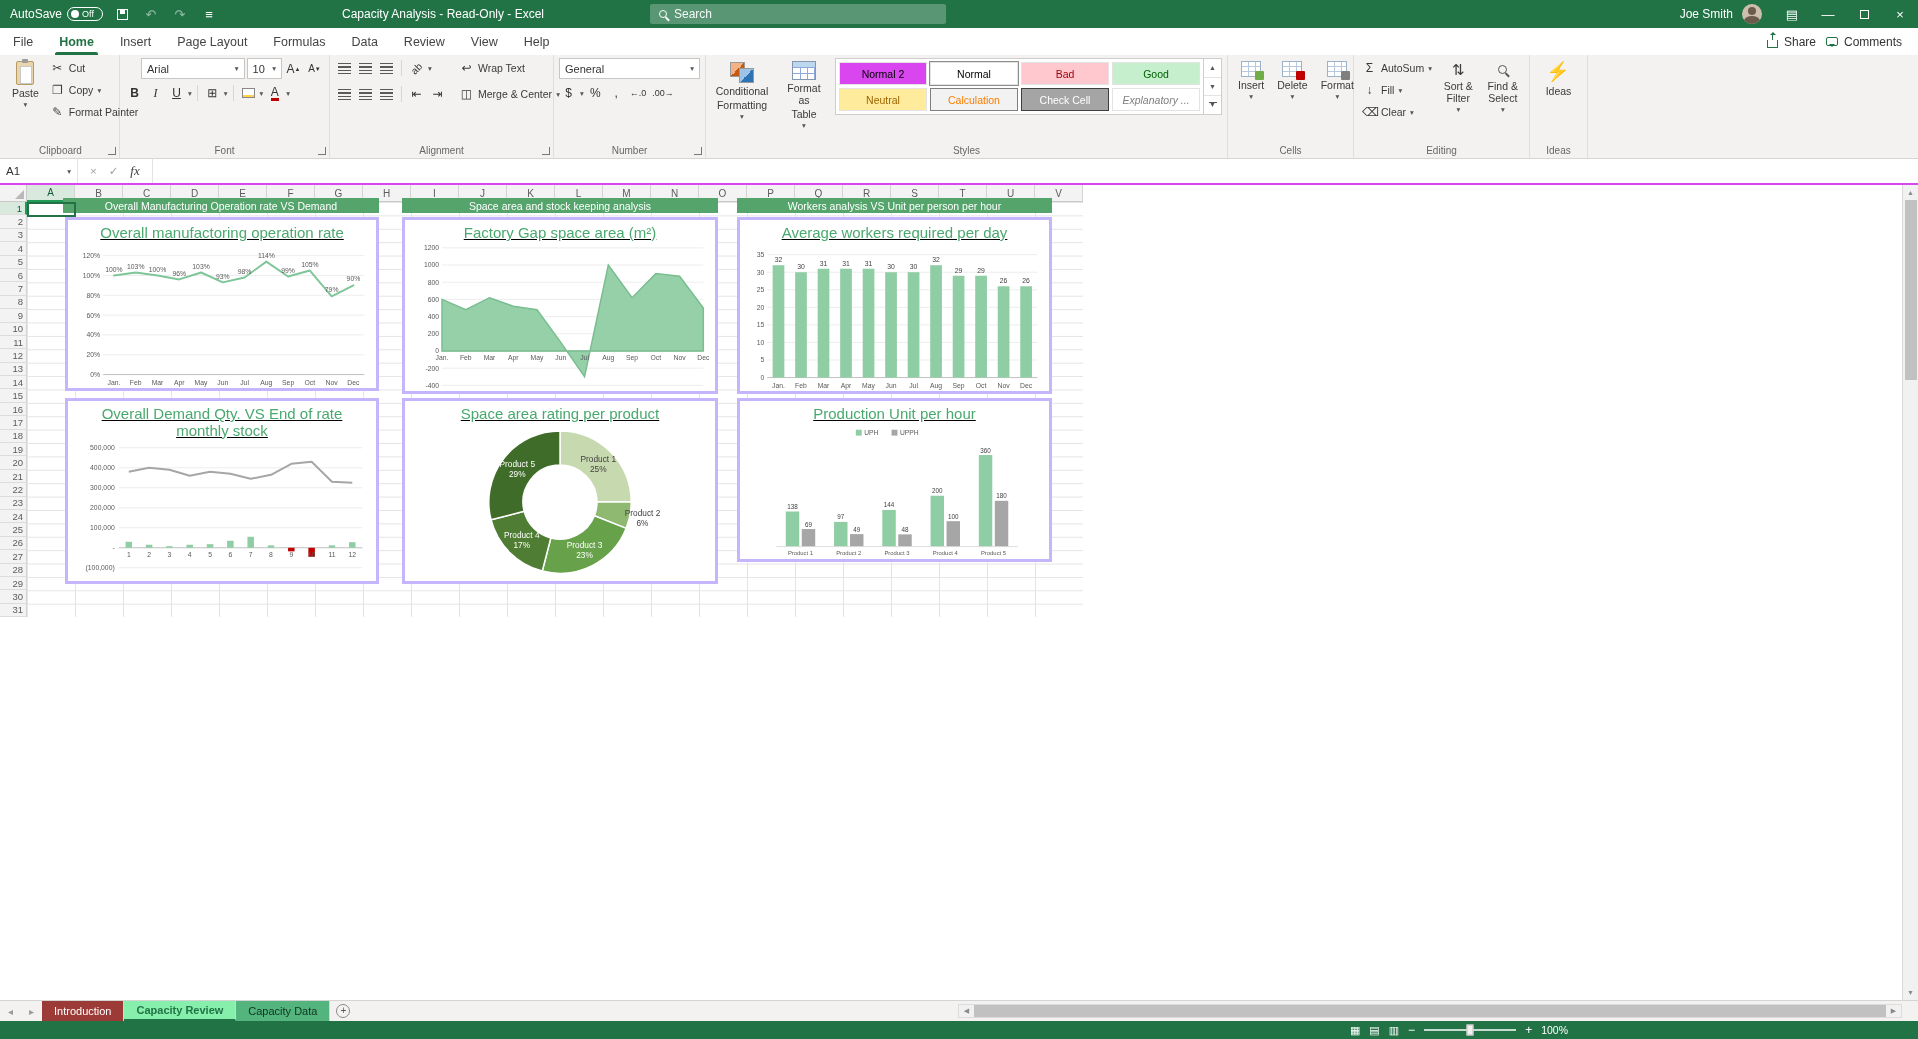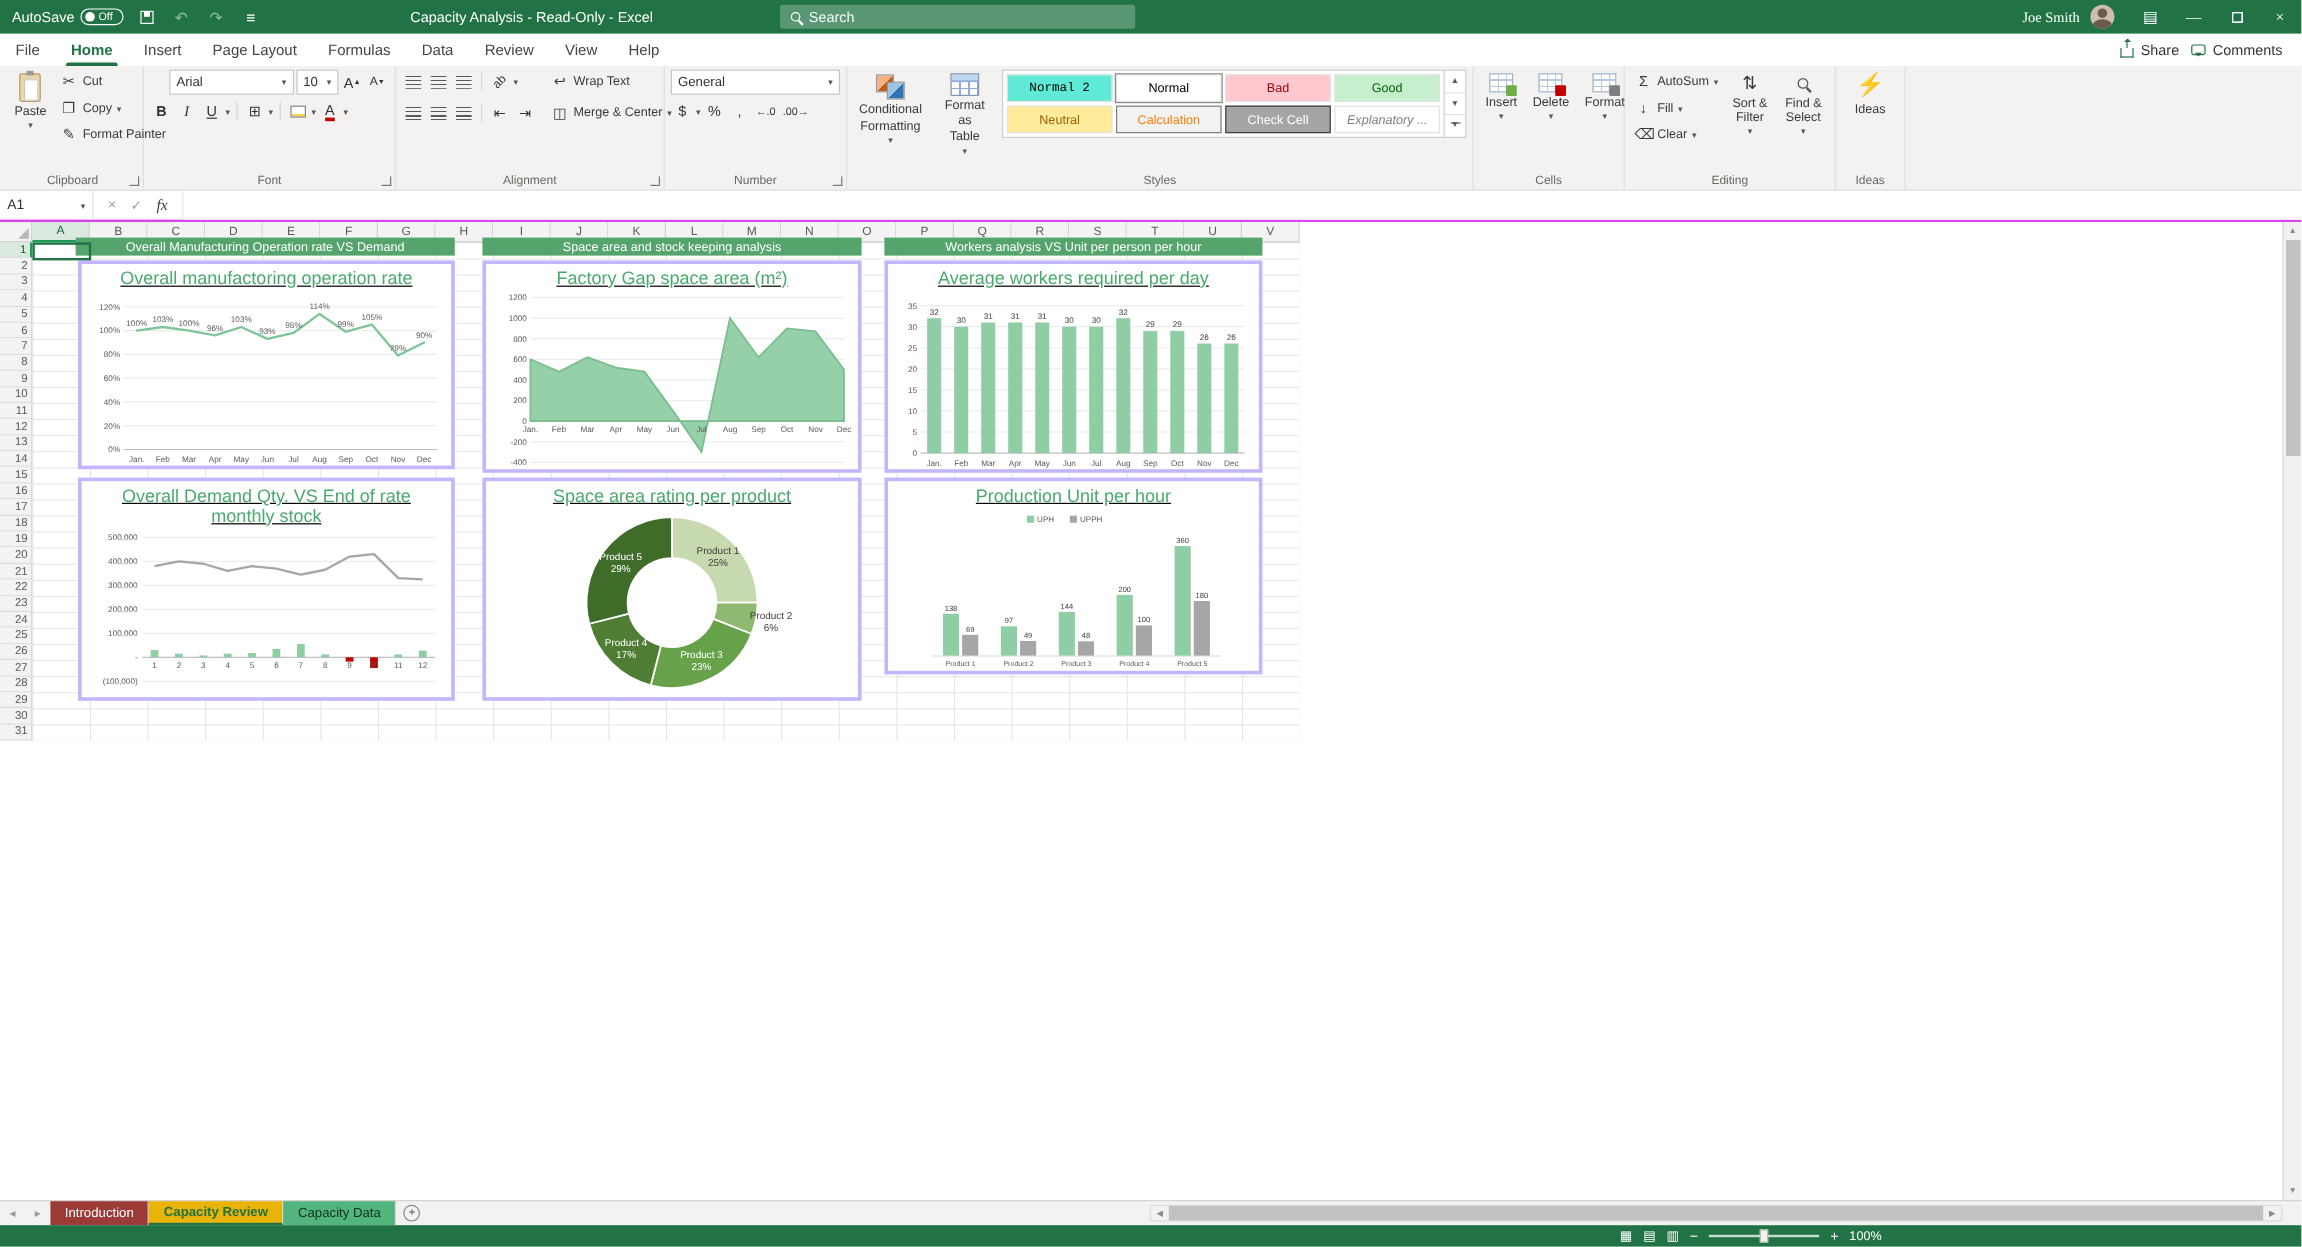--- a/index.html
+++ b/index.html
@@ -15,21 +15,21 @@
 .tb-ic{width:20px;height:20px;display:flex;align-items:center;justify-content:center;font-size:13px;}
 .tb-ic.dim{opacity:.5;}
 .saveic{width:11px;height:11px;border:1.5px solid #fff;position:relative;}
 .saveic::before{content:"";position:absolute;left:2px;top:0;width:5px;height:4px;background:#fff;}
 .tb-title{position:absolute;left:443px;transform:translateX(-50%);white-space:nowrap;font-size:12px;}
 .tb-search{position:absolute;left:650px;top:4px;width:296px;height:20px;background:#589674;border-radius:2px;display:flex;align-items:center;gap:7px;padding:0 9px;}
 .magic{width:8px;height:8px;border:1.5px solid #fff;border-radius:50%;position:relative;flex:0 0 auto;}
 .magic::after{content:"";position:absolute;width:5px;height:1.5px;background:#fff;transform:rotate(45deg);right:-4px;bottom:-2px;}
 .search-input{background:transparent;border:none;outline:none;color:#fff;font-size:12px;width:230px;font-family:"Liberation Sans",sans-serif;}
 .search-input::placeholder{color:#fff;opacity:.95;}
-.tb-right{margin-left:auto;display:flex;align-items:center;height:100%;font-family:Liberation Serif, serif;}
+.tb-right{margin-left:auto;display:flex;align-items:center;height:100%;}
 .user{margin-right:9px;}
 .avatar{width:20px;height:20px;border-radius:50%;background:#cdbfae;position:relative;overflow:hidden;margin-right:12px;}
 .avatar::before{content:"";position:absolute;left:6px;top:3px;width:8px;height:8px;border-radius:50%;background:#6b5b4a;}
 .avatar::after{content:"";position:absolute;left:2px;top:12px;width:16px;height:10px;border-radius:50% 50% 0 0;background:#6b5b4a;}
 .winbtn{width:36px;height:28px;display:flex;align-items:center;justify-content:center;font-size:13px;}
 .resto{width:9px;height:9px;position:relative;}
 .resto::before{content:"";position:absolute;left:0;bottom:0;width:7px;height:7px;border:1px solid #fff;}
 .resto::after{content:"";position:absolute;right:0;top:0;width:7px;height:7px;border:1px solid #fff;}
 
 
@@ -115,21 +115,21 @@
 svg.chart{flex:1;width:100%;display:block;}
 .vscroll{position:absolute;right:0;top:0;bottom:0;width:16px;background:#f1f1f1;border-left:1px solid #d9d9d9;display:flex;flex-direction:column;align-items:center;}
 .sarr{height:15px;width:16px;display:flex;align-items:center;justify-content:center;font-size:7px;color:#8a8a8a;flex:0 0 auto;}
 .vthumb{width:12px;height:180px;background:#c1c1c1;flex:0 0 auto;}
 .vfill{flex:1;}
 
 
 .tabbar{height:21px;background:#f3f2f1;border-top:1px solid #d4d4d4;display:flex;align-items:stretch;flex:0 0 auto;position:relative;font-size:11px;}
 .tnav{width:21px;display:flex;align-items:center;justify-content:center;color:#9a9a9a;font-size:10px;}
 .stab{padding:0 12px;display:flex;align-items:center;border-right:1px solid #d4d4d4;white-space:nowrap;}
-.stab.active{background:#eab308;color:#217346;font-weight:bold;border-bottom:2px solid #217346;}
+.stab.active{background:#86efac;color:#217346;font-weight:bold;border-bottom:2px solid #217346;}
 .addsheet{width:26px;display:flex;align-items:center;justify-content:center;}
 .addsheet span{width:14px;height:14px;border:1px solid #8a8a8a;border-radius:50%;display:flex;align-items:center;justify-content:center;font-size:10px;color:#555;line-height:1;}
 .hscroll{position:absolute;left:958px;right:16px;top:3px;bottom:3px;background:#f1f1f1;border:1px solid #dcdcdc;display:flex;align-items:center;}
 .harr{width:15px;height:100%;display:flex;align-items:center;justify-content:center;font-size:7px;color:#8a8a8a;flex:0 0 auto;}
 .hthumb{flex:1;height:100%;background:#c1c1c1;}
 
 
 .statusbar{height:18px;background:#217346;color:#fff;display:flex;align-items:center;font-size:10.5px;flex:0 0 auto;position:relative;}
 .sbright{position:absolute;right:350px;display:flex;align-items:center;gap:9px;}
 .sb-ic{font-size:11px;line-height:1;}
@@ -346,21 +346,21 @@
           <span class="dd">▾</span>
         </div>
         <div class="bigbtn" style="width:56px;">
           <span class="ft-ic"></span>
           <span>Format as</span>
           <span>Table</span>
           <span class="dd">▾</span>
         </div>
         <div class="galwrap">
           <div class="gallery">
-              <div class="chip" style="background: #5eead4; color: rgb(0, 0, 0); font-family: Liberation Mono, monospace;">Normal 2</div>
+              <div class="chip" style="background: #d946ef; color: rgb(0, 0, 0);">Normal 2</div>
               <div class="chip sel" style="background: rgb(255, 255, 255); color: rgb(0, 0, 0);">Normal</div>
               <div class="chip" style="background: rgb(255, 199, 206); color: rgb(156, 0, 6);">Bad</div>
               <div class="chip" style="background: rgb(198, 239, 206); color: rgb(0, 97, 0);">Good</div>
               <div class="chip" style="background: rgb(255, 235, 156); color: rgb(156, 101, 0);">Neutral</div>
               <div class="chip" style="background: rgb(242, 242, 242); color: rgb(250, 125, 0); border-color: rgb(127, 127, 127);">Calculation</div>
               <div class="chip" style="background: rgb(165, 165, 165); color: rgb(255, 255, 255); border-color: rgb(63, 63, 63);">Check Cell</div>
               <div class="chip" style="background: rgb(255, 255, 255); color: rgb(127, 127, 127); font-style: italic;">Explanatory ...</div>
             </div>
           <div class="galarr">
             <span class="garr">▲</span>

